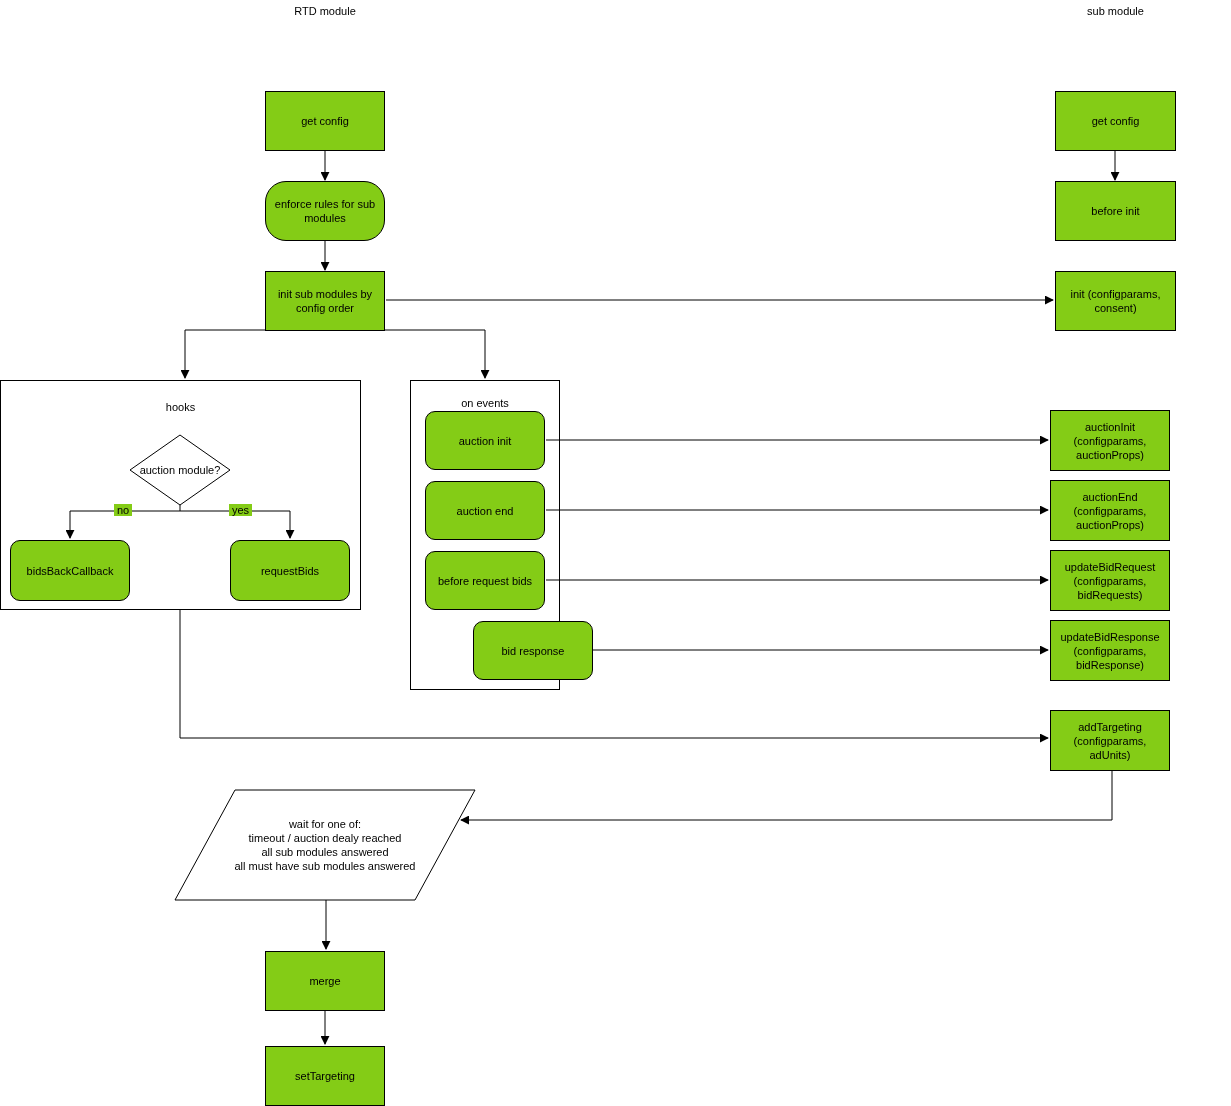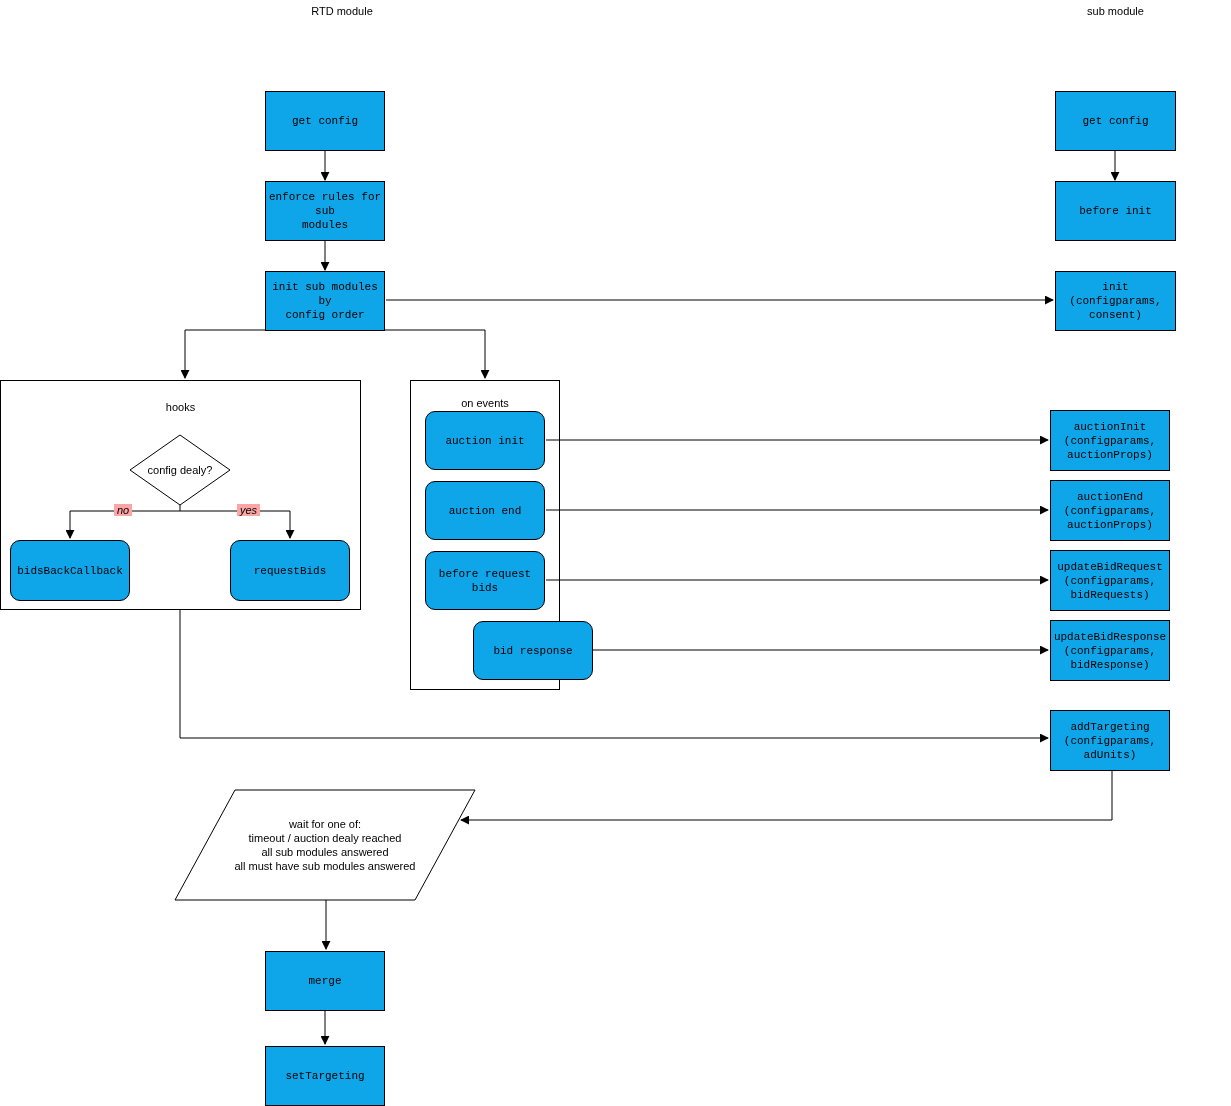--- a/index.html
+++ b/index.html
@@ -2,51 +2,51 @@
 <html><head>
 <meta charset="utf-8">
 <style>
   html,body { margin:0; padding:0; background:#fff; }
   #canvas {
     position:relative; width:1231px; height:1106px;
     background:#ffffff; overflow:hidden;
     font-family:"Liberation Sans", sans-serif; color:#000;
   }
   .node {
-    position:absolute; border:1px solid #000; background:#0ea5e9;
+    position:absolute; border:1px solid #000; background:#84cc16;
     display:flex; align-items:center; justify-content:center;
     text-align:center; font-size:11px; line-height:14px;
-    white-space:pre-line; box-sizing:border-box; padding:2px;font-family:Liberation Mono, monospace;
+    white-space:pre-line; box-sizing:border-box; padding:2px;
   }
   .rounded { border-radius:10px; }
   .container-box {
     position:absolute; border:1px solid #000; background:transparent;
     box-sizing:border-box;
   }
   .container-title {
     position:absolute; left:0; width:100%; text-align:center; font-size:11px;margin-top:6px;
   }
   .col-title {
     position:absolute; text-align:center; font-size:11px;
   }
   .overlay-text {
     position:absolute; font-size:11px; line-height:14px;
     text-align:center; white-space:pre-line;
   }
   .edge-label {
-    position:absolute; font-size:11px; background:#fca5a5; padding:0 3px;font-style:italic;
+    position:absolute; font-size:11px; background:#84cc16; padding:0 3px;
   }
   svg.wires { position:absolute; left:0; top:0; pointer-events:none; }
 </style>
 </head>
 <body>
 
 <div id="canvas">
 
-  <div class="col-title" style="left:282px; top:5px; width:120px;">RTD module</div>
+  <div class="col-title" style="left:265px; top:5px; width:120px;">RTD module</div>
   <div class="col-title" style="left:1055px; top:5px; width:121px;">sub module</div>
 
   <div class="container-box" style="left:0px; top:380px; width:361px; height:230px;">
     <div class="container-title" style="top:14px;">hooks</div>
   </div>
 
   <div class="container-box" style="left:410px; top:380px; width:150px; height:310px;">
     <div class="container-title" style="top:10px;">on events</div>
   </div>
 
@@ -84,32 +84,32 @@
 
     <polyline points="1112,771 1112,820 461,820" fill="none" stroke="#000" marker-end="url(#arrow)"></polyline>
 
     <polygon points="235,790 475,790 415,900 175,900" fill="#fff" stroke="#000"></polygon>
 
     <polyline points="326,900 326,949" fill="none" stroke="#000" marker-end="url(#arrow)"></polyline>
     <polyline points="325,1011 325,1044" fill="none" stroke="#000" marker-end="url(#arrow)"></polyline>
   </svg>
 
   <div class="node" style="left:265px; top:91px; width:120px; height:60px;">get config</div>
-  <div class="node" style="left:265px; top:181px; width:120px; height:60px;">enforce rules for sub
+  <div class="node" style="left:265px; top:181px; width:120px; height:60px;border-radius:21px;">enforce rules for sub
 modules</div>
   <div class="node" style="left:265px; top:271px; width:120px; height:60px;">init sub modules by
 config order</div>
 
   <div class="node rounded" style="left:10px; top:540px; width:120px; height:61px;">bidsBackCallback</div>
   <div class="node rounded" style="left:230px; top:540px; width:120px; height:61px;">requestBids</div>
 
-  <div class="overlay-text" style="left:120px; top:463px; width:120px;">config dealy?</div>
+  <div class="overlay-text" style="left:120px; top:463px; width:120px;">auction module?</div>
 
   <div class="edge-label" style="left:114px; top:504px;">no</div>
-  <div class="edge-label" style="left:229px; top:504px;margin-left:8px;">yes</div>
+  <div class="edge-label" style="left:229px; top:504px;">yes</div>
 
   <div class="node rounded" style="left:425px; top:411px; width:120px; height:59px;">auction init</div>
   <div class="node rounded" style="left:425px; top:481px; width:120px; height:59px;">auction end</div>
   <div class="node rounded" style="left:425px; top:551px; width:120px; height:59px;">before request bids</div>
   <div class="node rounded" style="left:425px; top:621px; width:120px; height:59px;margin-left:48px;">bid response</div>
 
   <div class="node" style="left:1055px; top:91px; width:121px; height:60px;">get config</div>
   <div class="node" style="left:1055px; top:181px; width:121px; height:60px;">before init</div>
   <div class="node" style="left:1055px; top:271px; width:121px; height:60px;">init (configparams,
 consent)</div>

